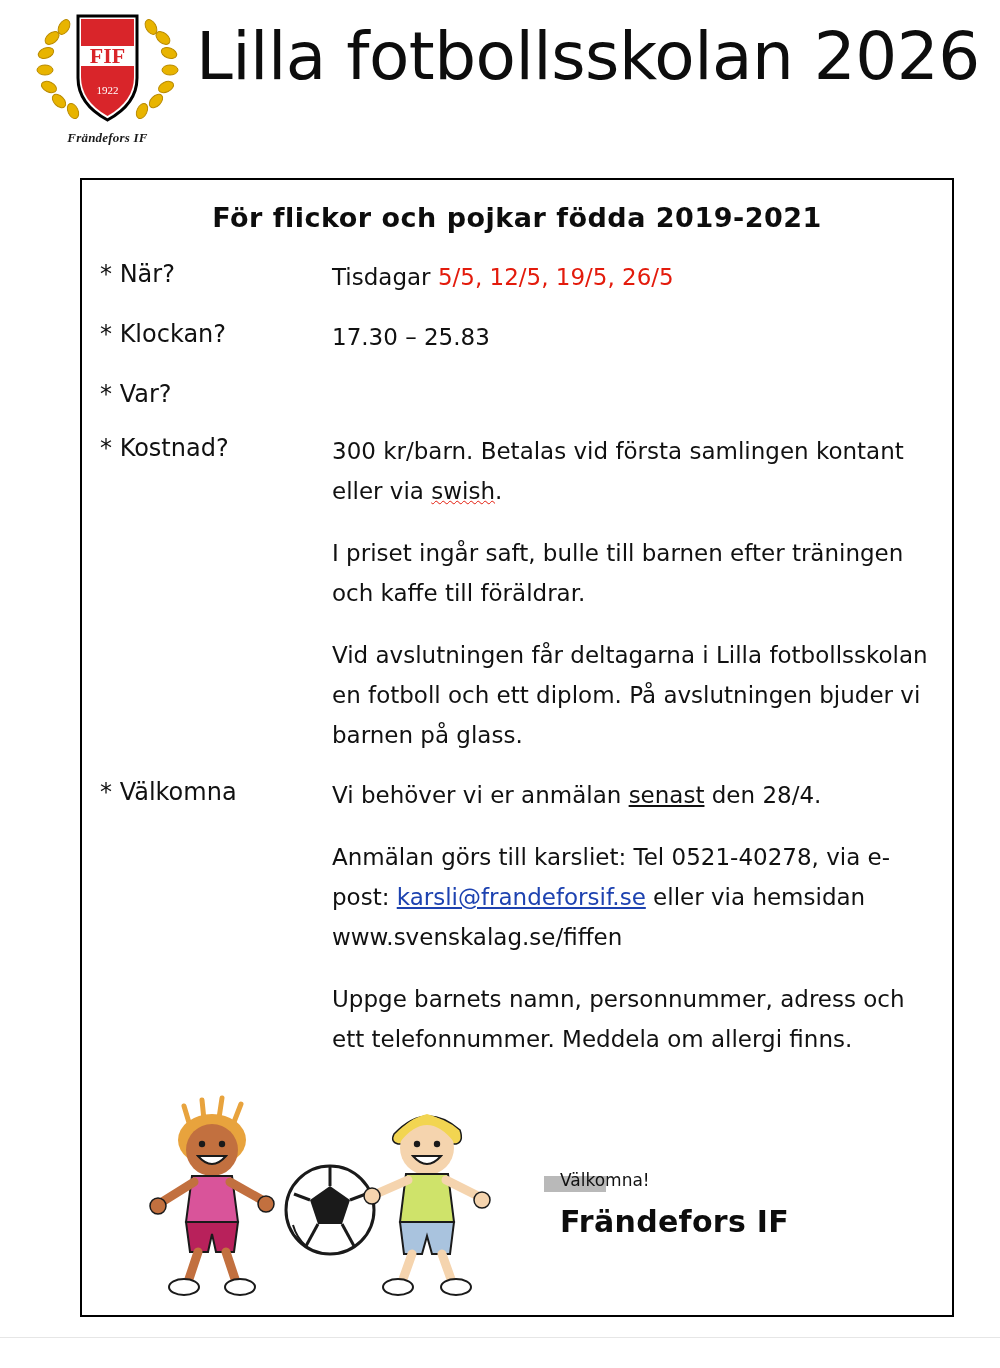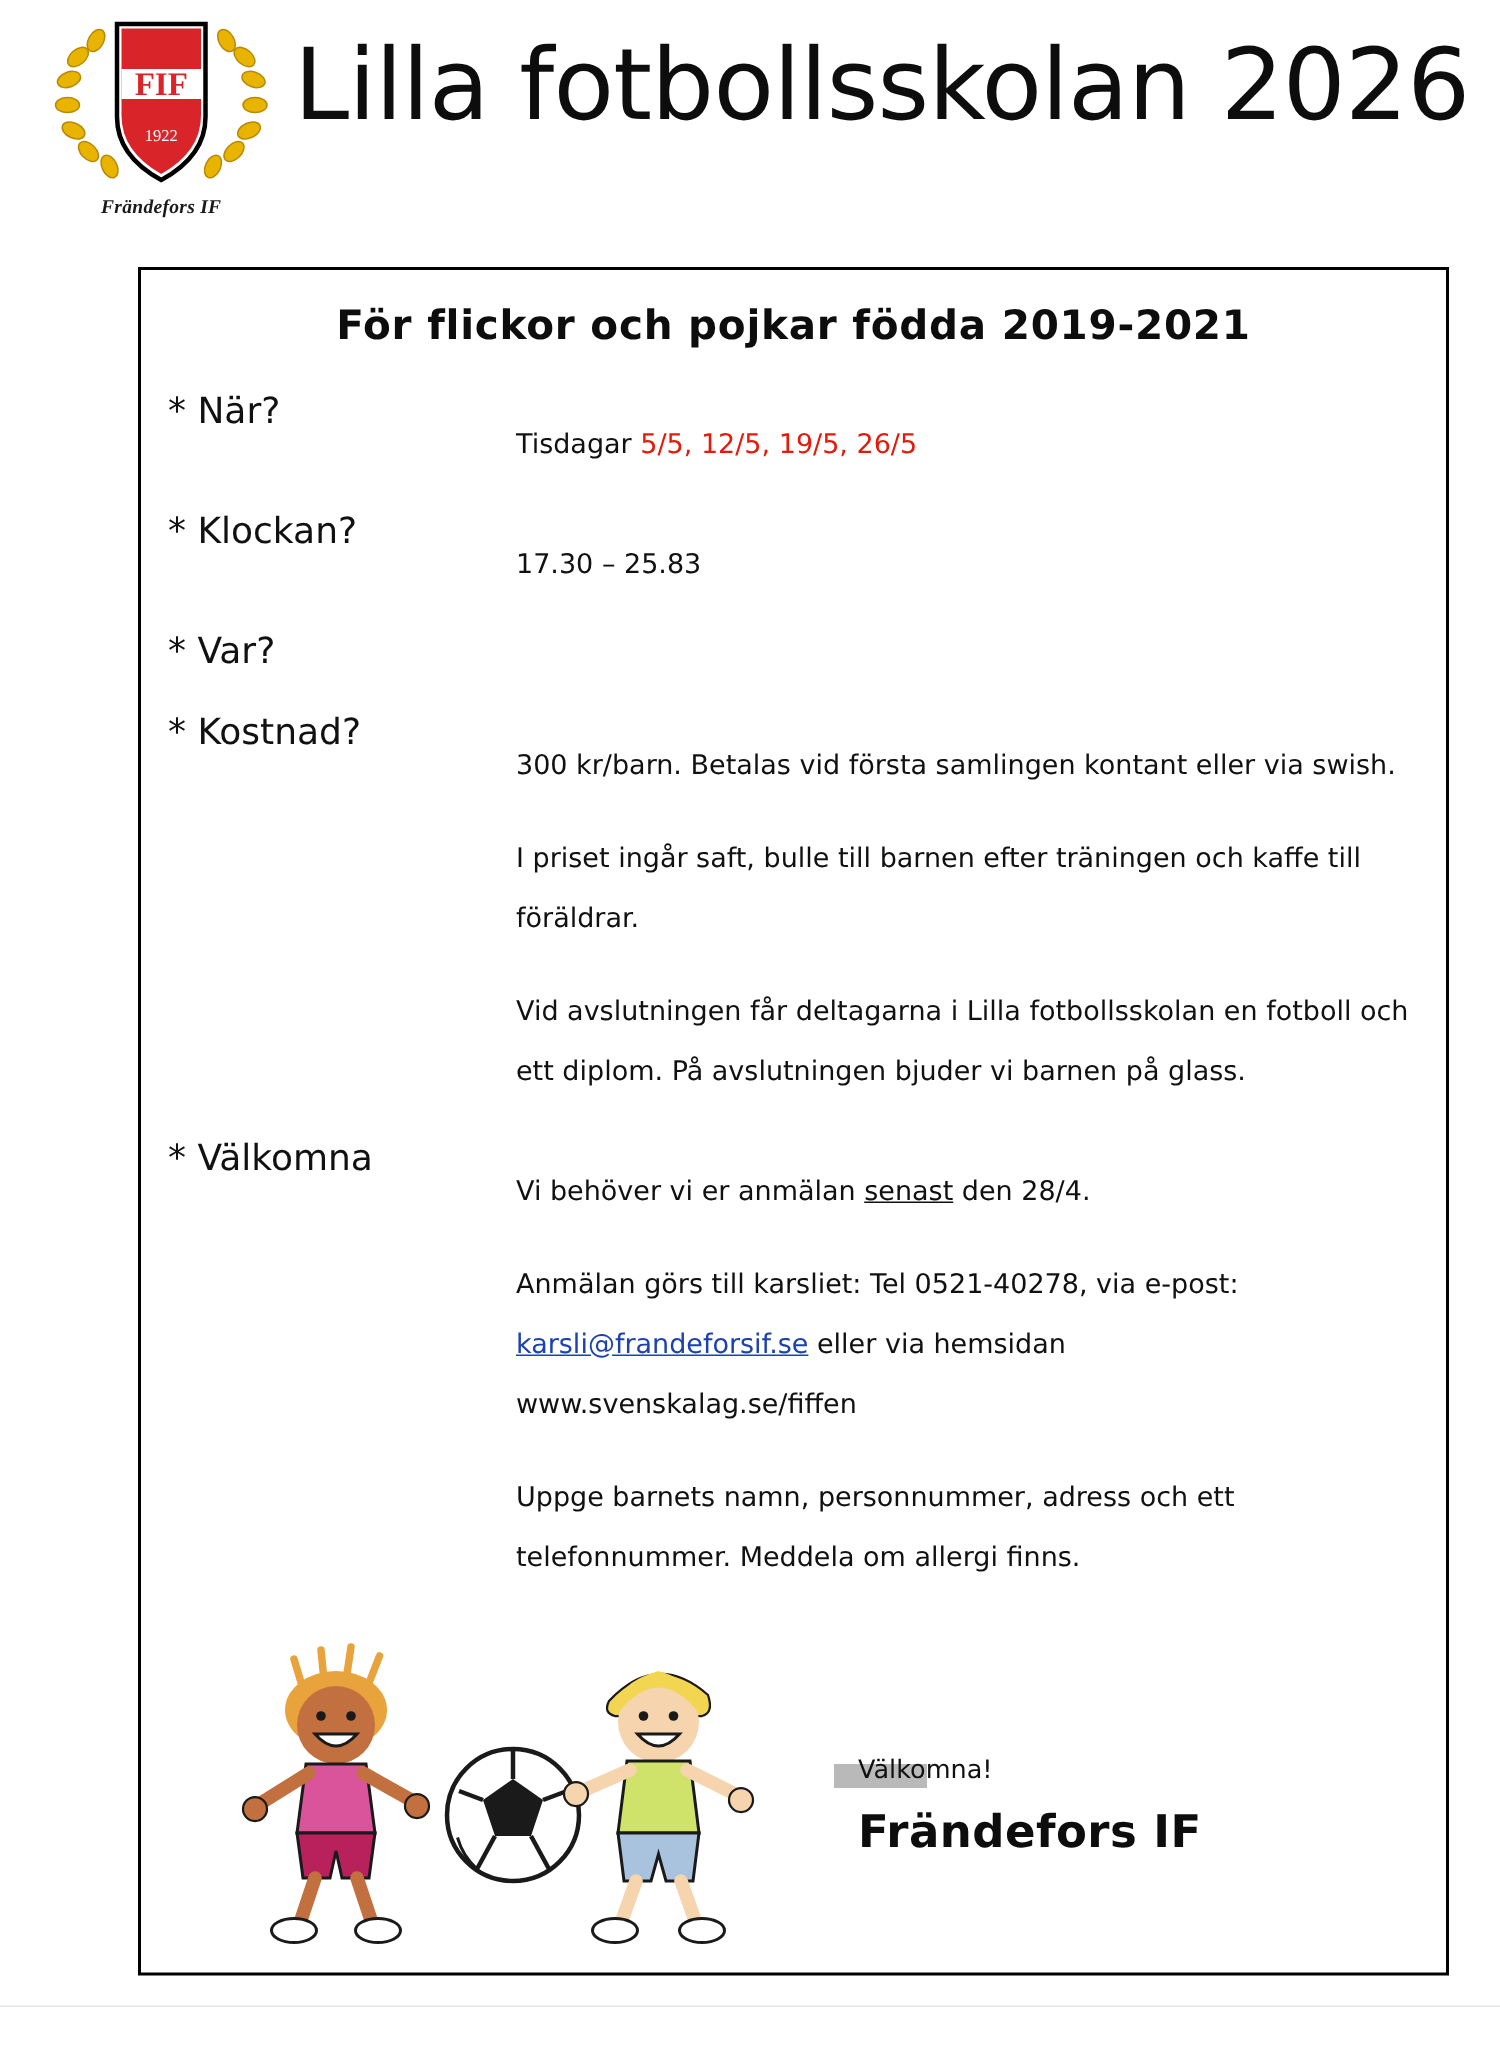--- a/index.html
+++ b/index.html
@@ -61,21 +61,21 @@
     font-size: 66px;
     line-height: 70px;
     color: #0d0d0d;
     letter-spacing: -0.5px;
     white-space: nowrap;
   }
 
   
   .frame {
     position: absolute;
-    left: 92px;
+    left: 80px;
     top: 178px;
     width: 874px;
     height: 1139px;
     border: 2px solid #000000;
     box-sizing: border-box;
     background: #ffffff;
   }
 
   .subtitle {
     margin: 22px 0 0 0;
@@ -100,38 +100,38 @@
   .label-col {
     width: 232px;
     flex: 0 0 232px;
     font-size: 24px;
     color: #111111;
     line-height: 34px;
   }
 
   .value-col {
     flex: 1 1 auto;
-    font-size: 18px;
+    font-size: 23px;
     color: #111111;
     line-height: 40px;
-    margin-top: 20px;
   }
   .value-col p {
     margin: 0 0 22px 0;
   }
   .value-col p:last-child { margin-bottom: 0; }
 
   .red { color: #e31b0c; }
   .link {
     color: #1d42b0;
     text-decoration: underline;
   }
   .u { text-decoration: underline; }
 
   .squiggle {
+    text-decoration: underline;
     text-decoration-color: #e31b0c;
     text-decoration-style: wavy;
     text-decoration-thickness: 1px;
   }
 
   
   .bottom {
     position: absolute;
     left: 0;
     bottom: 18px;

